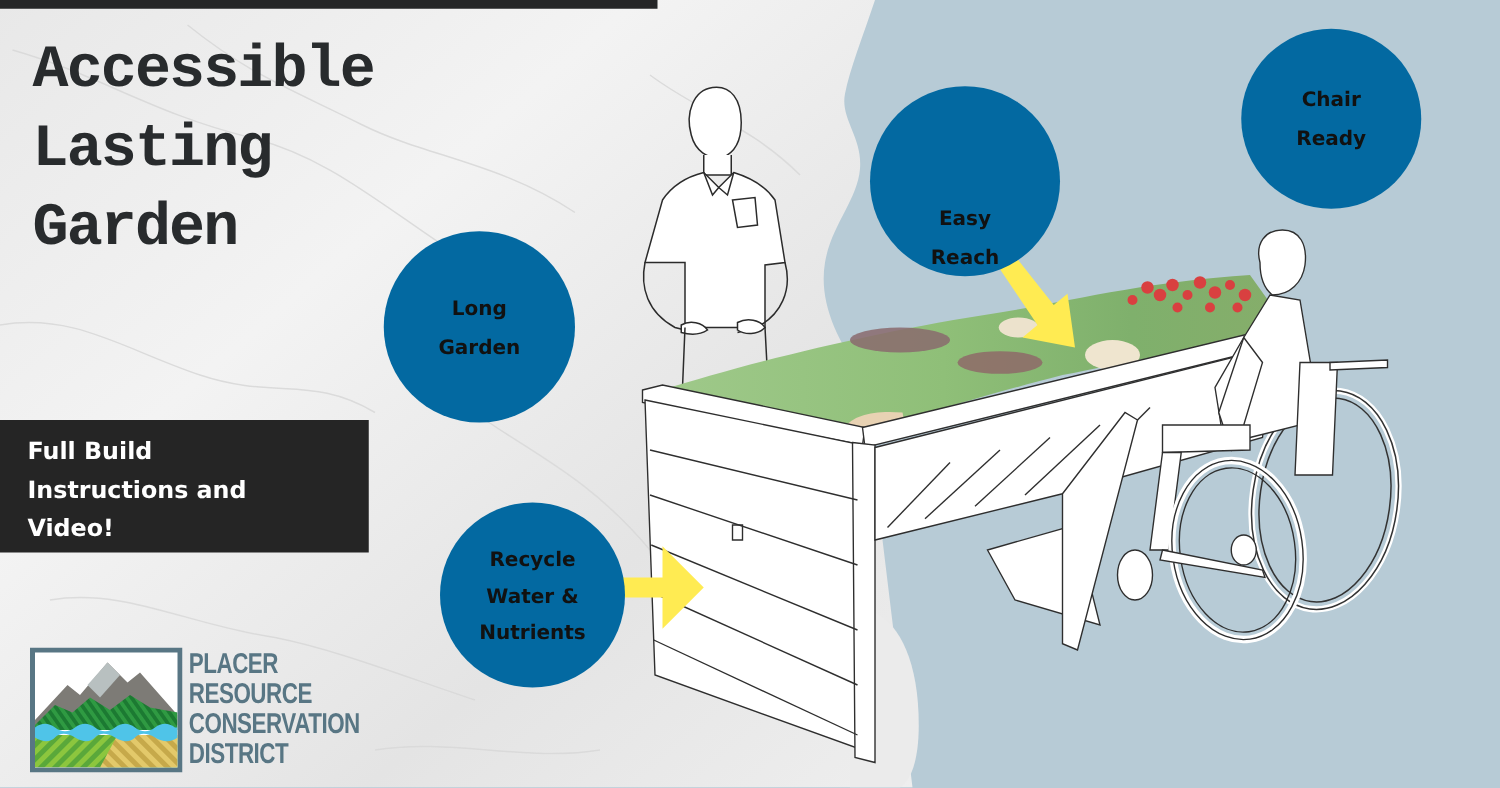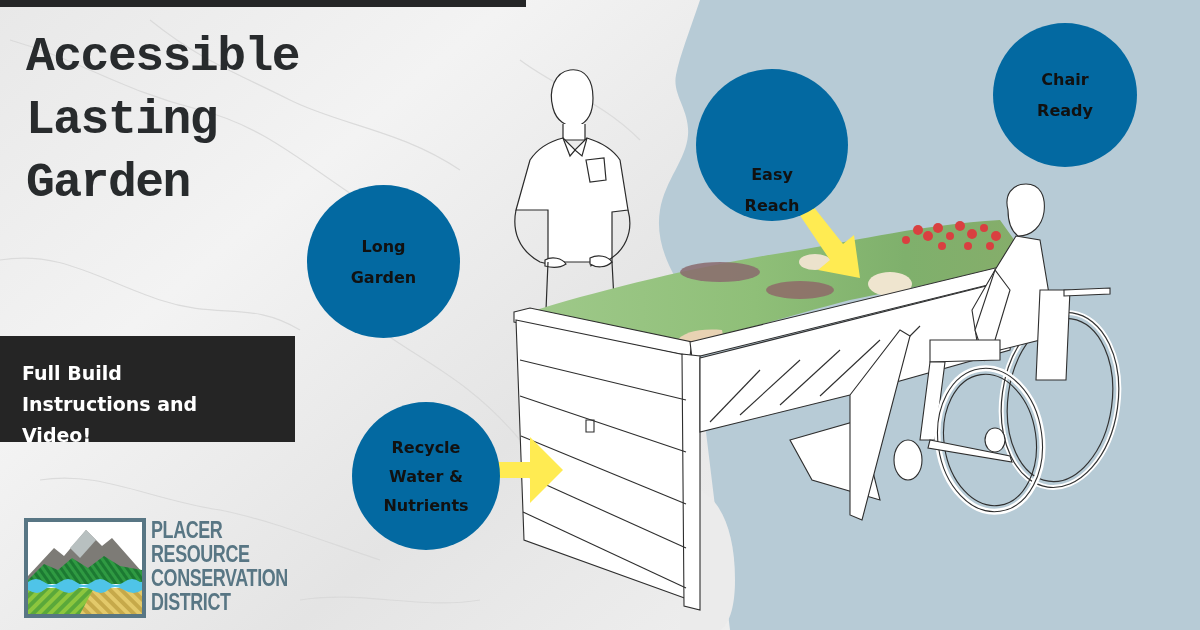--- a/index.html
+++ b/index.html
@@ -15,21 +15,21 @@
   .title {
     position: absolute; left: 26px; top: 26px;
     font-family: Liberation Mono, monospace; font-weight: bold;
     font-size: 48px; line-height: 63px; letter-spacing: -1.5px;
     color: #282b2d;
   }
   .title div { white-space: nowrap; }
 
   .cta-box {
     position: absolute; left: 0; top: 336px; width: 295px; height: 106px;
-    background: #252525; padding: 22px 22px;
+    background: #252525; padding: 10px 22px;
     color: #ffffff; font-weight: bold; font-size: 19px; line-height: 31px;
   }
   .cta-box div { white-space: nowrap; }
 
   .bubble {
     position: absolute; border-radius: 50%; background: #0369a1;
     display: flex; flex-direction: column; align-items: center; justify-content: center;
     text-align: center; color: #111; font-weight: bold; font-size: 16px; line-height: 31px;
   }
   .b-long { left: 307px; top: 185px; width: 153px; height: 153px; text-align: right; }

